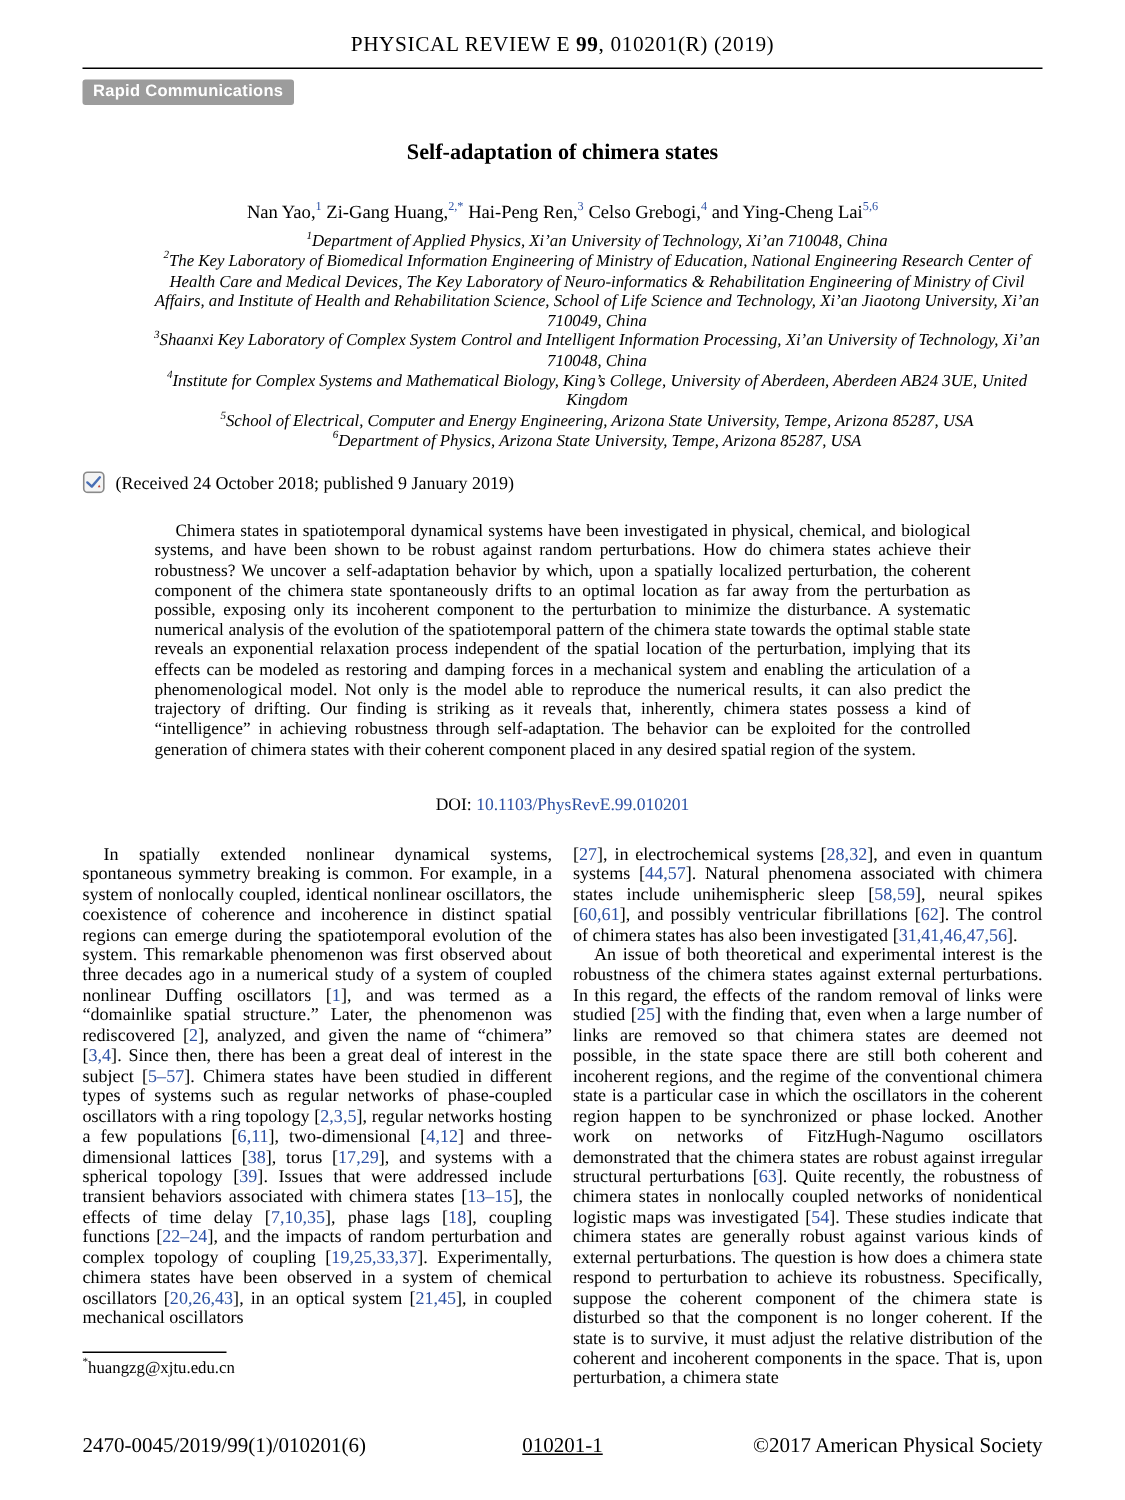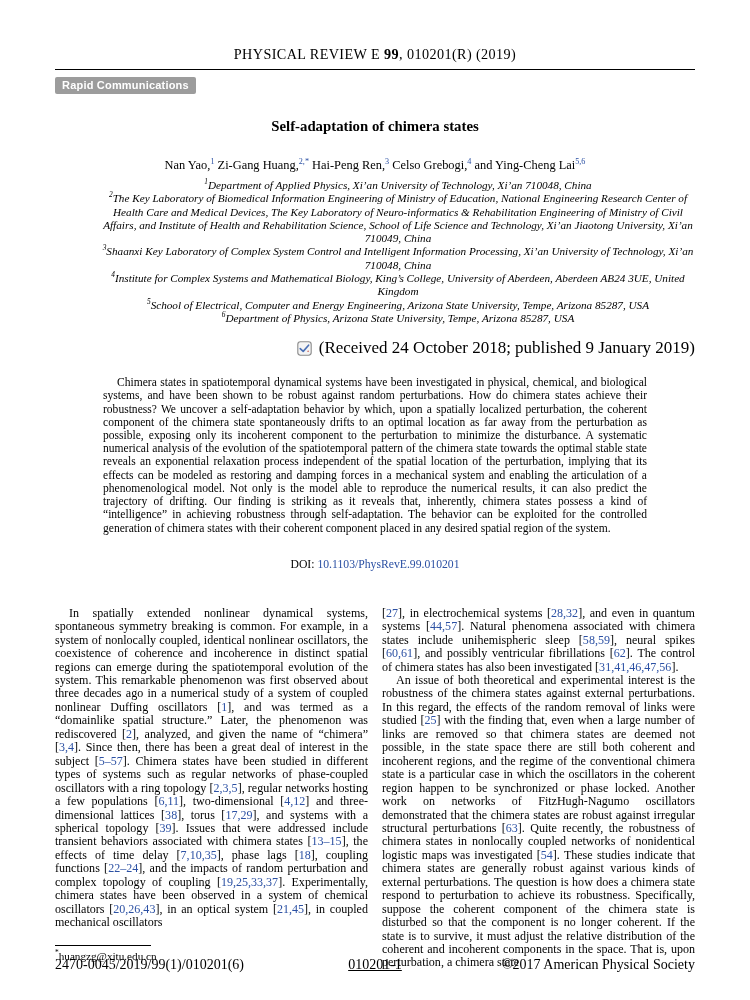--- a/index.html
+++ b/index.html
@@ -1,46 +1,46 @@
 <!DOCTYPE html>
 <html style="--link: #2b50a3;"><head>
 <meta charset="utf-8">
 <style>
   * { margin:0; padding:0; box-sizing:border-box; }
   html,body { background:#ffffff; }
   .page {
     width:750px; height:1000px; margin:0 auto; position:relative;
     background:#ffffff; color:#000;
     font-family:"Liberation Serif","DejaVu Serif",serif;
-    padding:46px 55px 0 55px; overflow:hidden;
+    padding:22px 55px 0 55px; overflow:hidden;
   }
   
   .journal-header { text-align:center; font-size:14.2px; letter-spacing:0.4px; }
   .journal-header b { font-weight:bold; }
   .header-rule { border-bottom:1.2px solid #000; margin-top:6px; }
   .badge {
     display:inline-block; margin-top:7px;
     background:#9c9c9c; color:#fff;
     font-family:"Liberation Sans","DejaVu Sans",sans-serif;
     font-size:11px; font-weight:bold; letter-spacing:0.2px;
     padding:2px 7px 3px 7px; border-radius:2px;
   }
   
   .title { text-align:center; font-weight:bold; font-size:14.8px; margin-top:24px; }
   .authors { text-align:center; font-size:12.4px; margin-top:23px; }
   sup { font-size:66%; line-height:0; }
   .aff-link { color:var(--link); }
   .affiliations { text-align:center; font-style:italic; font-size:11.2px; line-height:13.3px; margin-top:6px;margin-left:46px; }
-  .received { text-align:right; font-size:17px; margin-top:13px; }
+  .received { text-align:left; font-size:12px; margin-top:13px; }
   .received .cm { display:inline-block; vertical-align:-3px; margin-right:7px; }
   .abstract { margin:15px 48px 0 48px; text-align:justify; text-indent:14px; font-size:11.55px; line-height:13.2px; }
   .doi { margin:23px 48px 0 48px; font-size:11.7px;text-align:center; }
   .doi a, .cite { color:var(--link); text-decoration:none; }
   
-  .columns { display:flex; gap:14px; margin-top:36px; }
+  .columns { display:flex; gap:14px; margin-top:20px; }
   .col { width:313px; }
   .col p { font-size:12.05px; line-height:13.45px; text-align:justify; }
   .col p.indent { text-indent:14px; }
   
   .footnote { margin-top:15px; font-size:11.2px; }
   .footnote-rule { width:96px; border-top:1px solid #000; margin-bottom:4px; }
   .page-footer {
     position:absolute; left:55px; right:55px; bottom:27px;
     display:flex; font-size:14px;
   }

